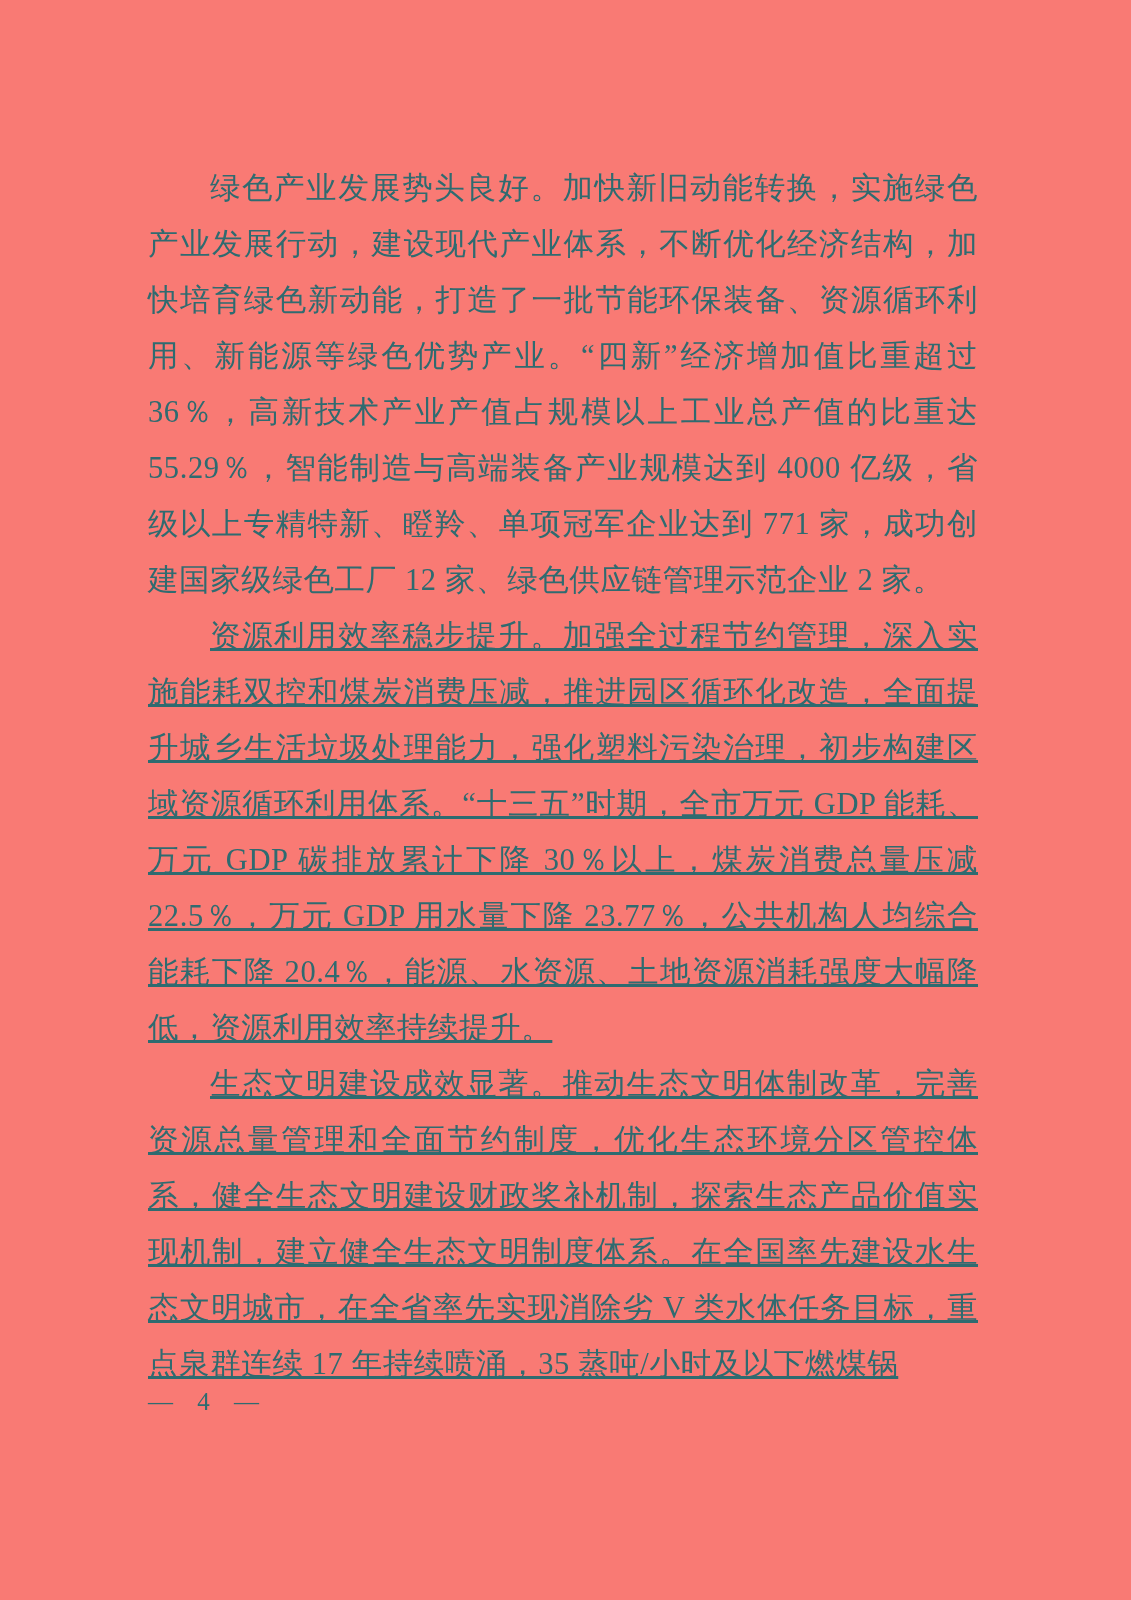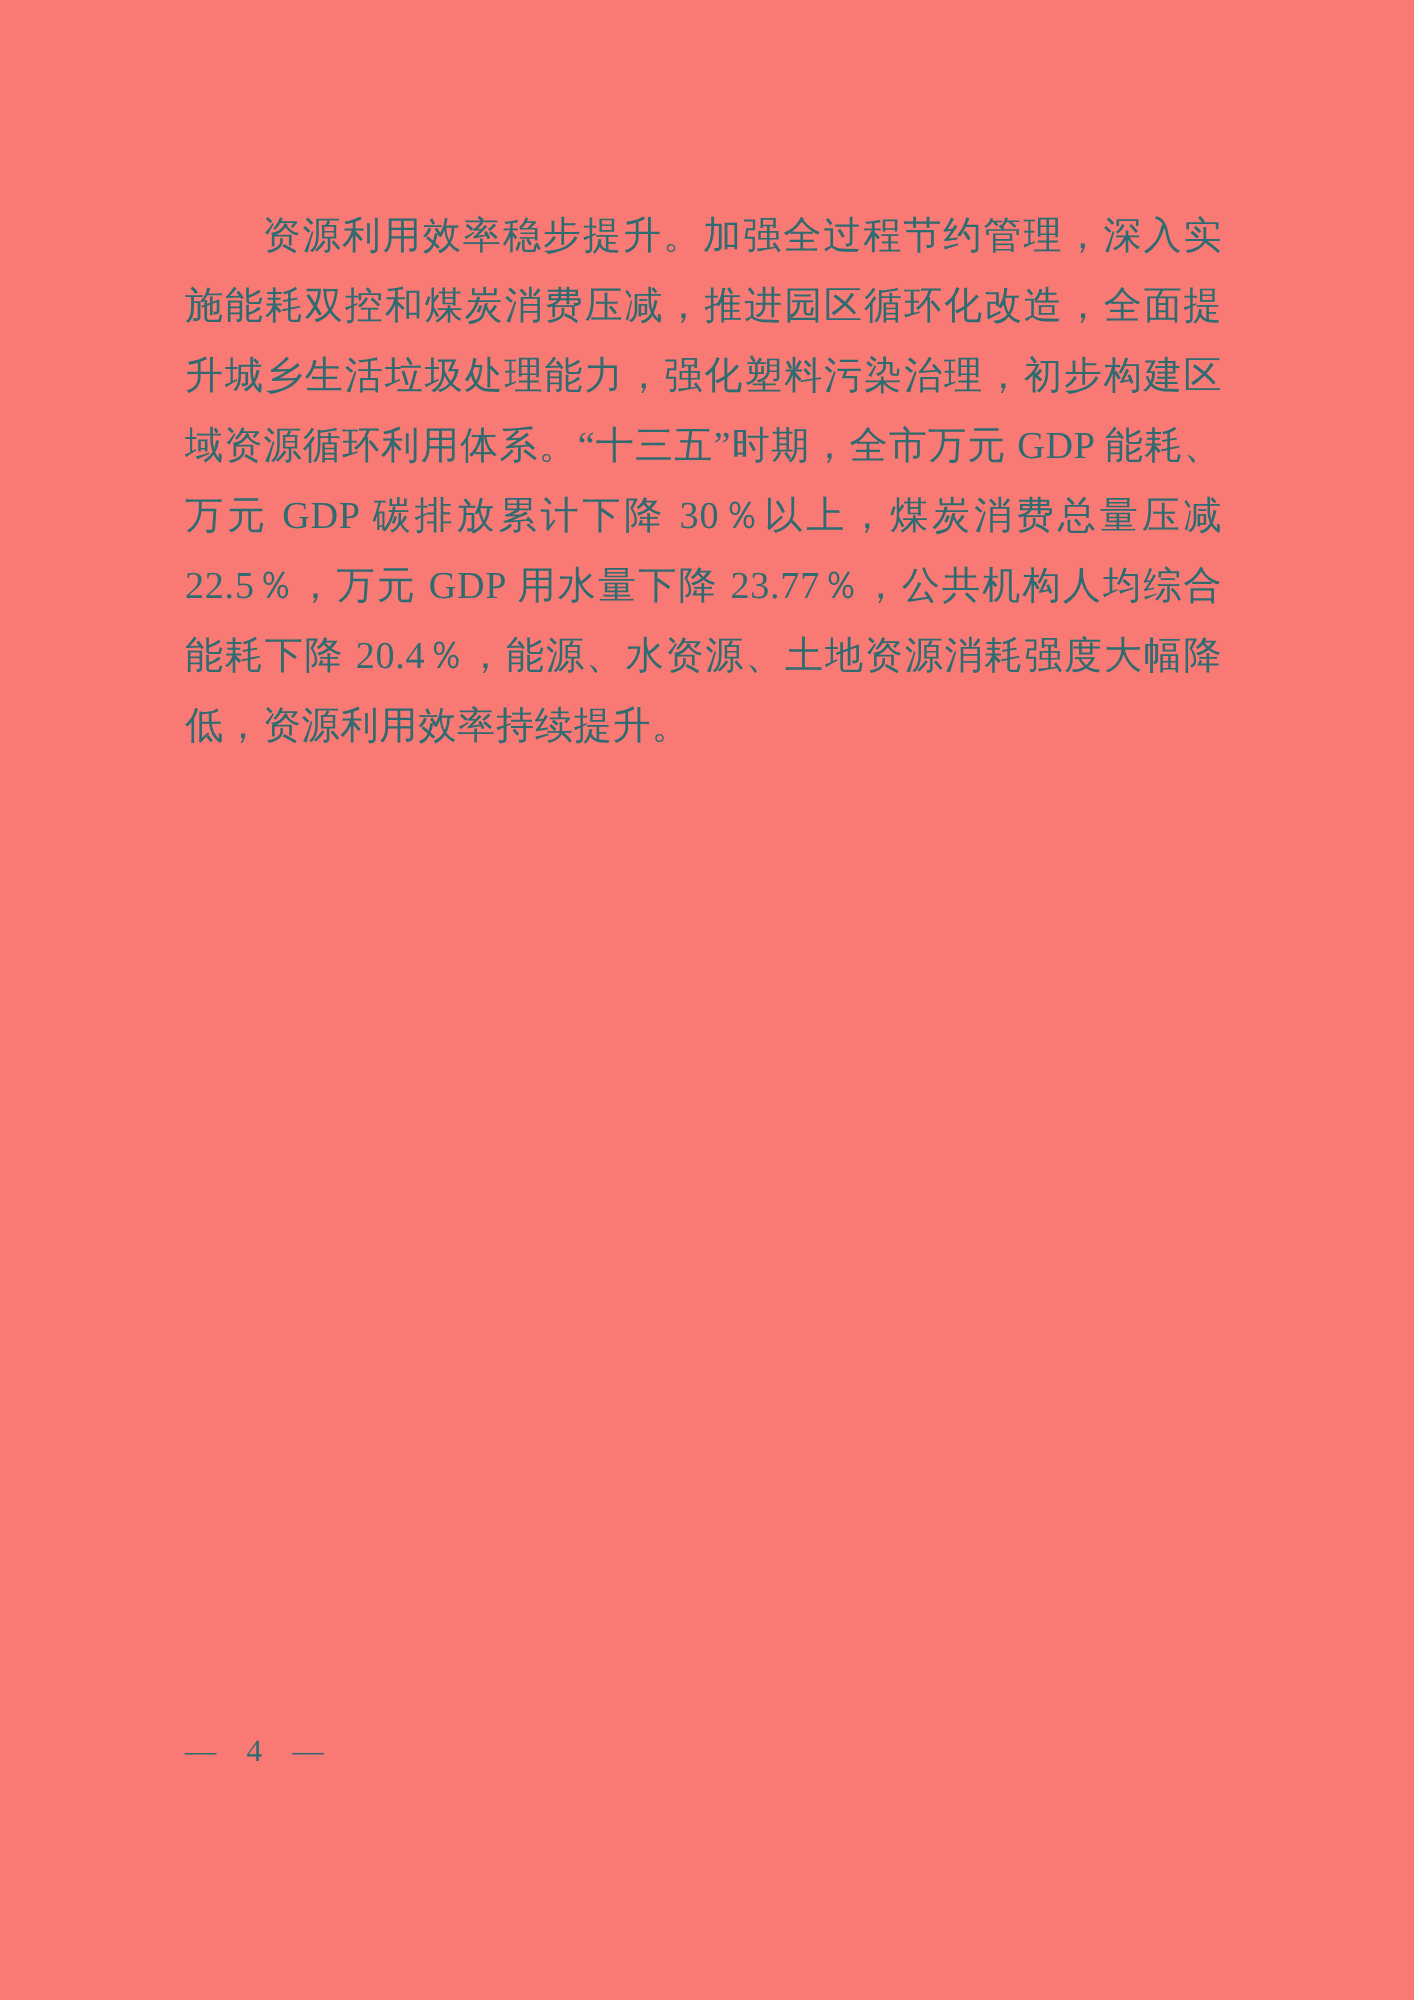--- a/index.html
+++ b/index.html
@@ -52,20 +52,22 @@
   }
   .footer .pagenum {
     display: inline-block;
   }
 </style>
 </head>
 <body>
 
 <div class="page">
   <div class="content">
+    <p class="para">绿色产业发展势头良好。加快新旧动能转换，实施绿色产业发展行动，建设现代产业体系，不断优化经济结构，加快培育绿色新动能，打造了一批节能环保装备、资源循环利用、新能源等绿色优势产业。“四新”经济增加值比重超过36％，高新技术产业产值占规模以上工业总产值的比重达55.29％，智能制造与高端装备产业规模达到 4000 亿级，省级以上专精特新、瞪羚、单项冠军企业达到 771 家，成功创建国家级绿色工厂 12 家、绿色供应链管理示范企业 2 家。</p>
     <p class="para">资源利用效率稳步提升。加强全过程节约管理，深入实施能耗双控和煤炭消费压减，推进园区循环化改造，全面提升城乡生活垃圾处理能力，强化塑料污染治理，初步构建区域资源循环利用体系。“十三五”时期，全市万元 GDP 能耗、万元 GDP 碳排放累计下降 30％以上，煤炭消费总量压减 22.5％，万元 GDP 用水量下降 23.77％，公共机构人均综合能耗下降 20.4％，能源、水资源、土地资源消耗强度大幅降低，资源利用效率持续提升。</p>
+    <p class="para">生态文明建设成效显著。推动生态文明体制改革，完善资源总量管理和全面节约制度，优化生态环境分区管控体系，健全生态文明建设财政奖补机制，探索生态产品价值实现机制，建立健全生态文明制度体系。在全国率先建设水生态文明城市，在全省率先实现消除劣 V 类水体任务目标，重点泉群连续 17 年持续喷涌，35 蒸吨/小时及以下燃煤锅</p>
   </div>
   <div class="footer">
     <span class="pagenum">—</span>
     <span class="pagenum" style="margin:0 14px;">4</span>
     <span class="pagenum">—</span>
   </div>
 </div>
 
 </body></html>

